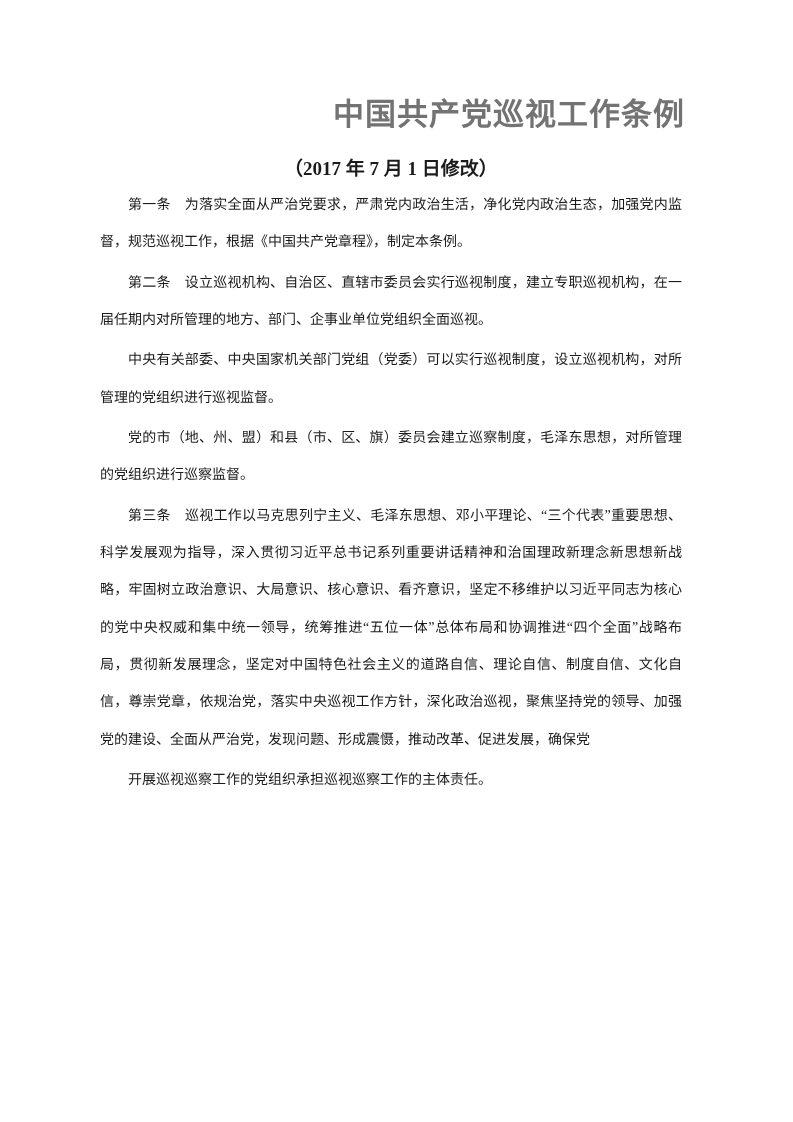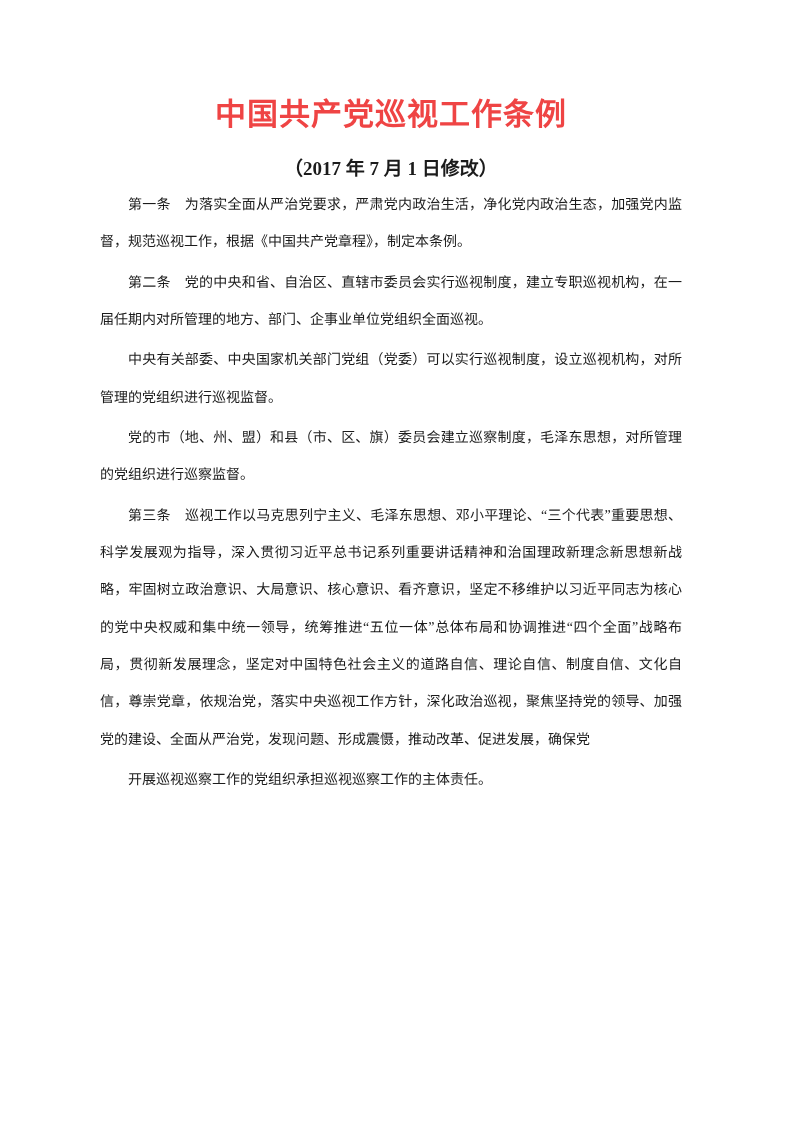--- a/index.html
+++ b/index.html
@@ -19,22 +19,22 @@
     color: #1b1b1b;
   }
   .content {
     width: 588px;
     margin-left: 97px;
   }
   .doc-title {
     font-size: 31px;
     font-weight: 700;
     line-height: 40px;
-    text-align: center;
-    color: #ef4444;
+    text-align: right;
+    color: #737373;
     letter-spacing: 1px;
   }
   .doc-subtitle {
     font-size: 19px;
     font-weight: 700;
     line-height: 26px;
     margin-top: 21px;
     text-align: center;
   }
   .chapter-heading {
@@ -68,21 +68,21 @@
 <div class="page">
   <div class="content">
 
     <div class="doc-title">中国共产党巡视工作条例</div>
 
     <div class="doc-subtitle">（2017 年 7 月 1 日修改）</div>
 
 
     <div class="body-text">
       <p>第一条　为落实全面从严治党要求，严肃党内政治生活，净化党内政治生态，加强党内监督，规范巡视工作，根据《中国共产党章程》，制定本条例。</p>
-      <p>第二条　党的中央和省、自治区、直辖市委员会实行巡视制度，建立专职巡视机构，在一届任期内对所管理的地方、部门、企事业单位党组织全面巡视。</p>
+      <p>第二条　设立巡视机构、自治区、直辖市委员会实行巡视制度，建立专职巡视机构，在一届任期内对所管理的地方、部门、企事业单位党组织全面巡视。</p>
       <p>中央有关部委、中央国家机关部门党组（党委）可以实行巡视制度，设立巡视机构，对所管理的党组织进行巡视监督。</p>
       <p>党的市（地、州、盟）和县（市、区、旗）委员会建立巡察制度，毛泽东思想，对所管理的党组织进行巡察监督。</p>
       <p>第三条　巡视工作以马克思列宁主义、毛泽东思想、邓小平理论、“三个代表”重要思想、科学发展观为指导，深入贯彻习近平总书记系列重要讲话精神和治国理政新理念新思想新战略，牢固树立政治意识、大局意识、核心意识、看齐意识，坚定不移维护以习近平同志为核心的党中央权威和集中统一领导，统筹推进“五位一体”总体布局和协调推进“四个全面”战略布局，贯彻新发展理念，坚定对中国特色社会主义的道路自信、理论自信、制度自信、文化自信，尊崇党章，依规治党，落实中央巡视工作方针，深化政治巡视，聚焦坚持党的领导、加强党的建设、全面从严治党，发现问题、形成震慑，推动改革、促进发展，确保党</p>
       <p>开展巡视巡察工作的党组织承担巡视巡察工作的主体责任。</p>
     </div>
 
   </div>
 </div>
 
 </body></html>

